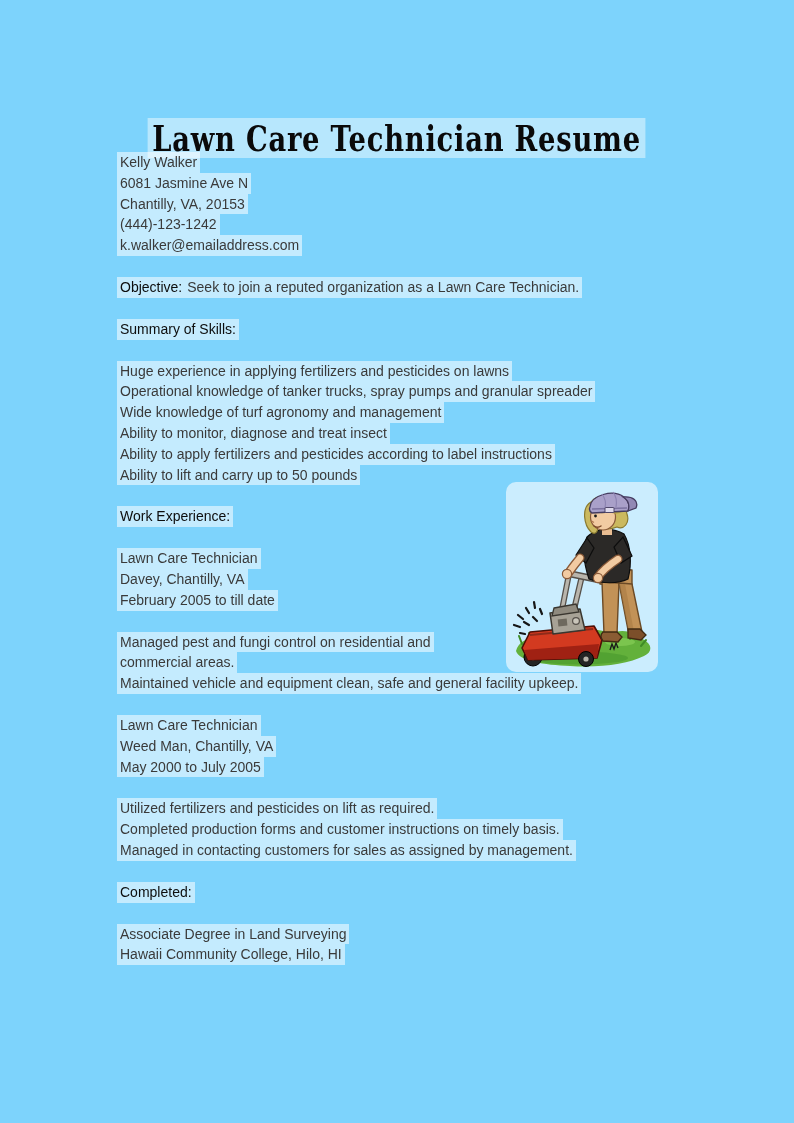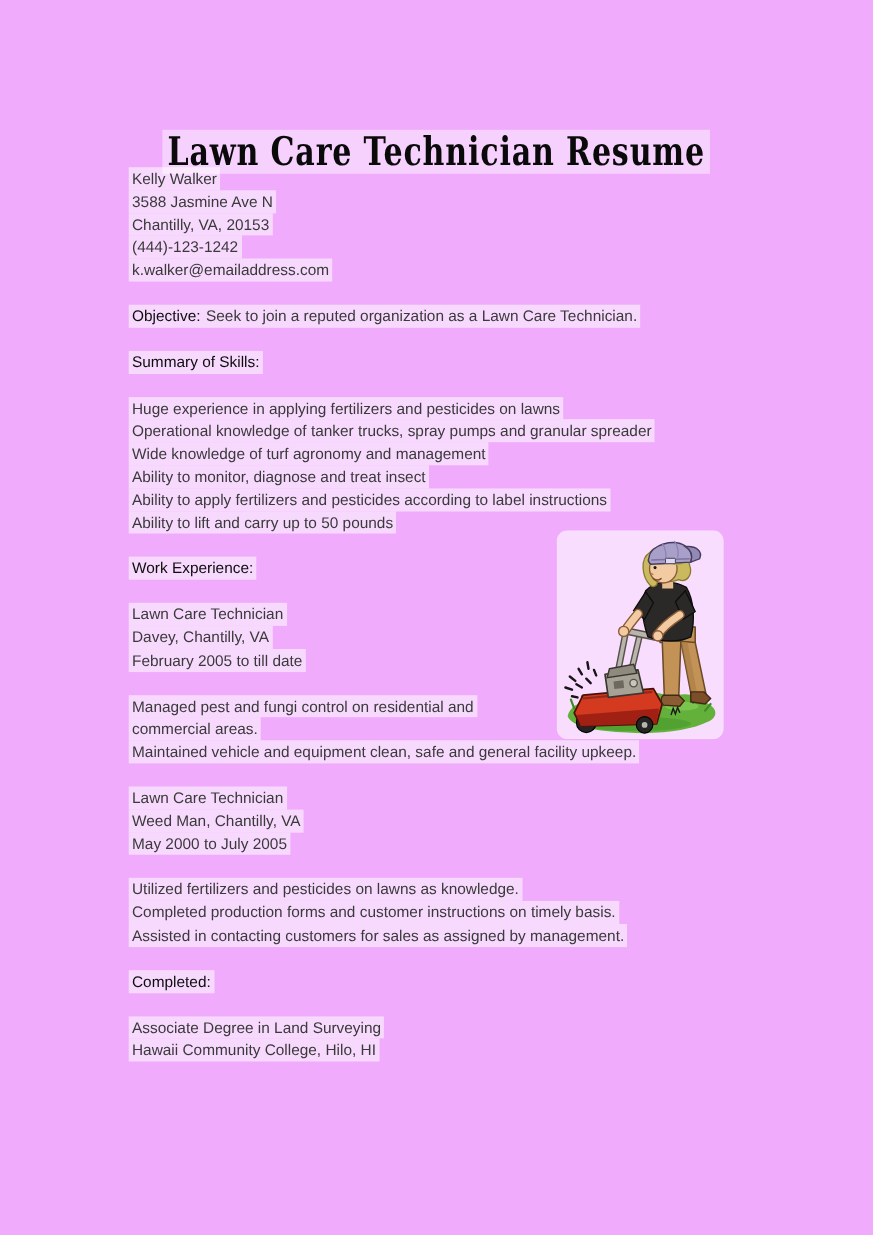--- a/index.html
+++ b/index.html
@@ -2,21 +2,21 @@
 <html><head>
 <meta charset="utf-8">
 <style>
   html, body { margin: 0; padding: 0; }
   body { background: #e8e6e3; }
   .page {
     position: relative;
     width: 794px;
     height: 1123px;
     margin: 0 auto;
-    background: #f0abfc;
+    background: #7dd3fc;
     overflow: hidden;
     font-family: "Liberation Sans", sans-serif;
     color: #3a3a3a;
   }
   .title {
     position: absolute;
     top: 94px;
     left: 0;
     width: 100%;
     text-align: center;
@@ -65,21 +65,21 @@
 <body>
 
 <div class="page">
 
   <h1 class="title"><span class="title-inner">Lawn Care Technician Resume</span></h1>
 
   <div class="content">
 
     <div class="group">
       <div class="line">Kelly Walker</div>
-      <div class="line">3588 Jasmine Ave N</div>
+      <div class="line">6081 Jasmine Ave N</div>
       <div class="line">Chantilly, VA, 20153</div>
       <div class="line">(444)-123-1242</div>
       <div class="line">k.walker@emailaddress.com</div>
     </div>
 
     <div class="group">
       <div class="line"><span class="b">Objective:</span><span class="objective-text">Seek to join a reputed organization as a Lawn Care Technician.</span></div>
     </div>
 
     <div class="group">
@@ -111,23 +111,23 @@
         <div class="line">Maintained vehicle and equipment clean, safe and general facility upkeep.</div>
       </div>
 
     <div class="group">
       <div class="line">Lawn Care Technician</div>
       <div class="line">Weed Man, Chantilly, VA</div>
       <div class="line">May 2000 to July 2005</div>
     </div>
 
     <div class="group">
-        <div class="line">Utilized fertilizers and pesticides on lawns as knowledge.</div>
+        <div class="line">Utilized fertilizers and pesticides on lift as required.</div>
         <div class="line">Completed production forms and customer instructions on timely basis.</div>
-        <div class="line">Assisted in contacting customers for sales as assigned by management.</div>
+        <div class="line">Managed in contacting customers for sales as assigned by management.</div>
       </div>
 
     <div class="group">
       <div class="line b">Completed:</div>
     </div>
 
     <div class="group">
         <div class="line">Associate Degree in Land Surveying</div>
         <div class="line">Hawaii Community College, Hilo, HI</div>
       </div>

